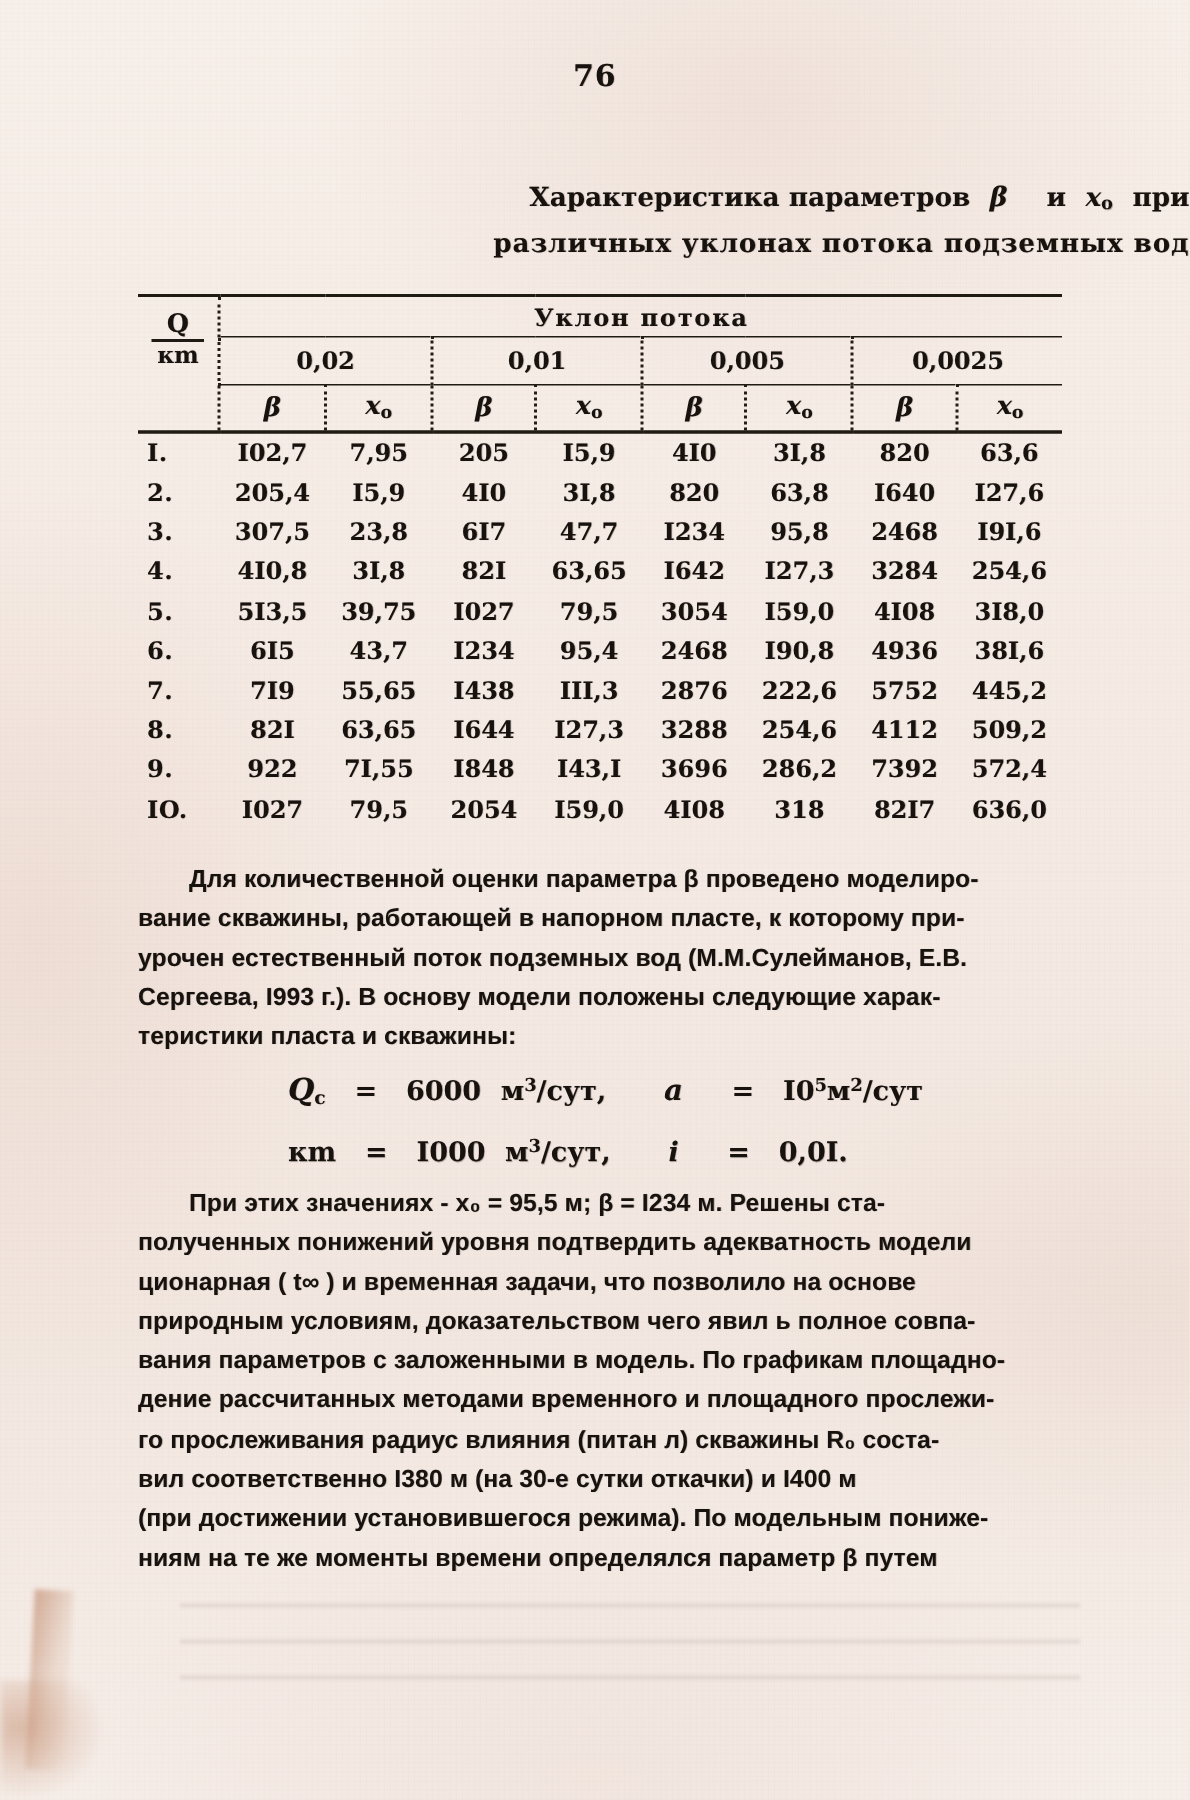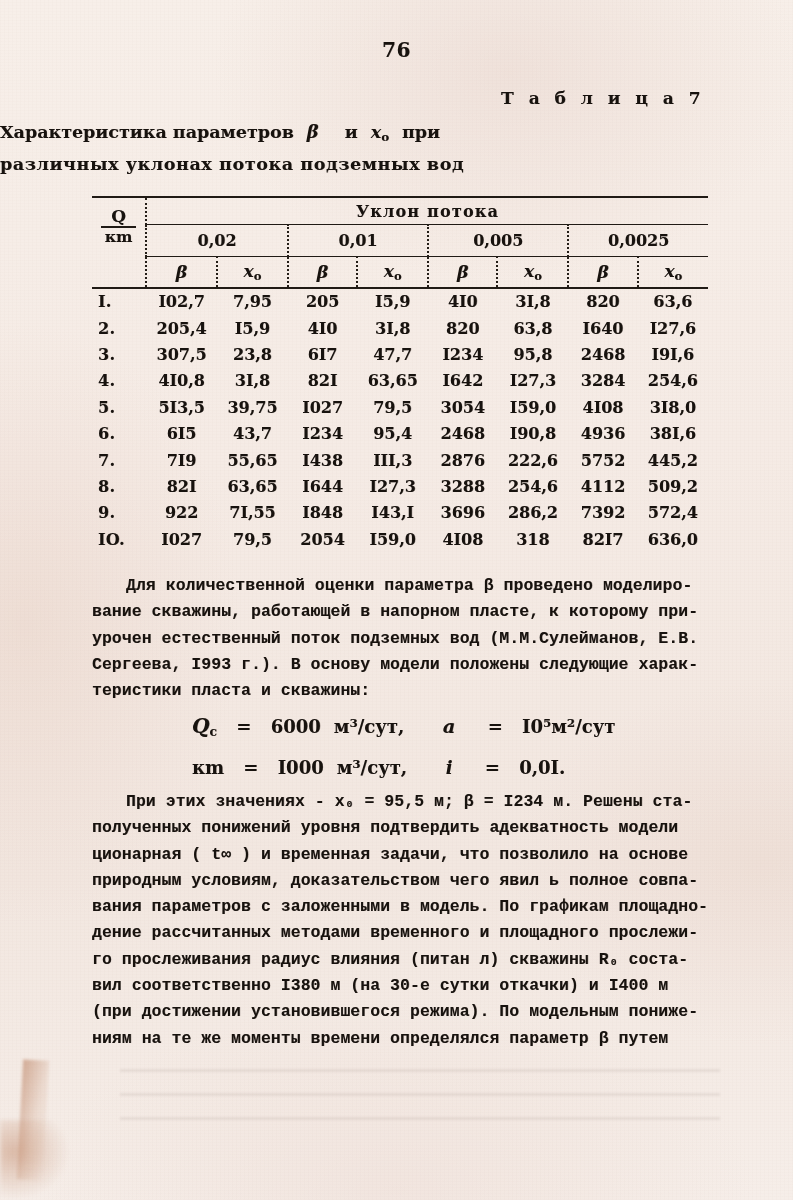--- a/index.html
+++ b/index.html
@@ -94,21 +94,21 @@
     position: absolute;
     top: 88px;
     right: 88px;
     font-size: 17px;
     letter-spacing: 4.5px;
   }
   .caption {
     position: absolute;
     top: 118px;
     left: 0; right: 0;
-    text-align: left;
+    text-align: right;
     font-size: 17.5px;
     line-height: 27px;
   }
   .caption .l2 { letter-spacing: .6px; }
 
   .gk {              
     font-family: "DejaVu Serif", serif;
     font-style: italic;
     font-weight: 700;
     font-size: 1.02em;
@@ -196,21 +196,21 @@
     letter-spacing: .3px;
   }
   .cw-b { width: 77px; }
   .cw-x { width: 77px; }
 
   
   .para {
     position: absolute;
     left: 92px;
     width: 618px;
-    font-family: Liberation Mono, monospace;
+    font-family: Liberation Sans, sans-serif;
     font-weight: 700;
     color: #17120e;
     font-size: 16.4px;
     line-height: 26.3px;
     letter-spacing: .1px;
     text-shadow: 0.4px 0.3px 0.55px rgba(40,28,22,0.40);
   }
   .para .line { white-space: nowrap; display: block; }
   .indent { display:inline-block; width: 34px; }
 
@@ -240,21 +240,20 @@
 <body>
 
 <div class="page">
 
   <div class="stain-left"></div>
   <div class="stain-left2"></div>
   <div class="bleed-through"></div>
 
   <div class="page-number tw">76</div>
 
-  <div class="table-label tw">Т а б л и ц а   7</div>
 
   <div class="caption tw">
     <div class="l1">
       <span>Характеристика параметров</span><span class="gap-s"></span><span class="gk">β</span><span class="gap"></span><span>и</span><span class="gap-s"></span><span class="sym">x</span><span class="sub">o</span><span class="gap-s"></span><span>при</span>
     </div>
     <div class="l2">различных уклонах потока подземных вод</div>
   </div>
 
   <div class="tbl-wrap">
     <table class="data">

